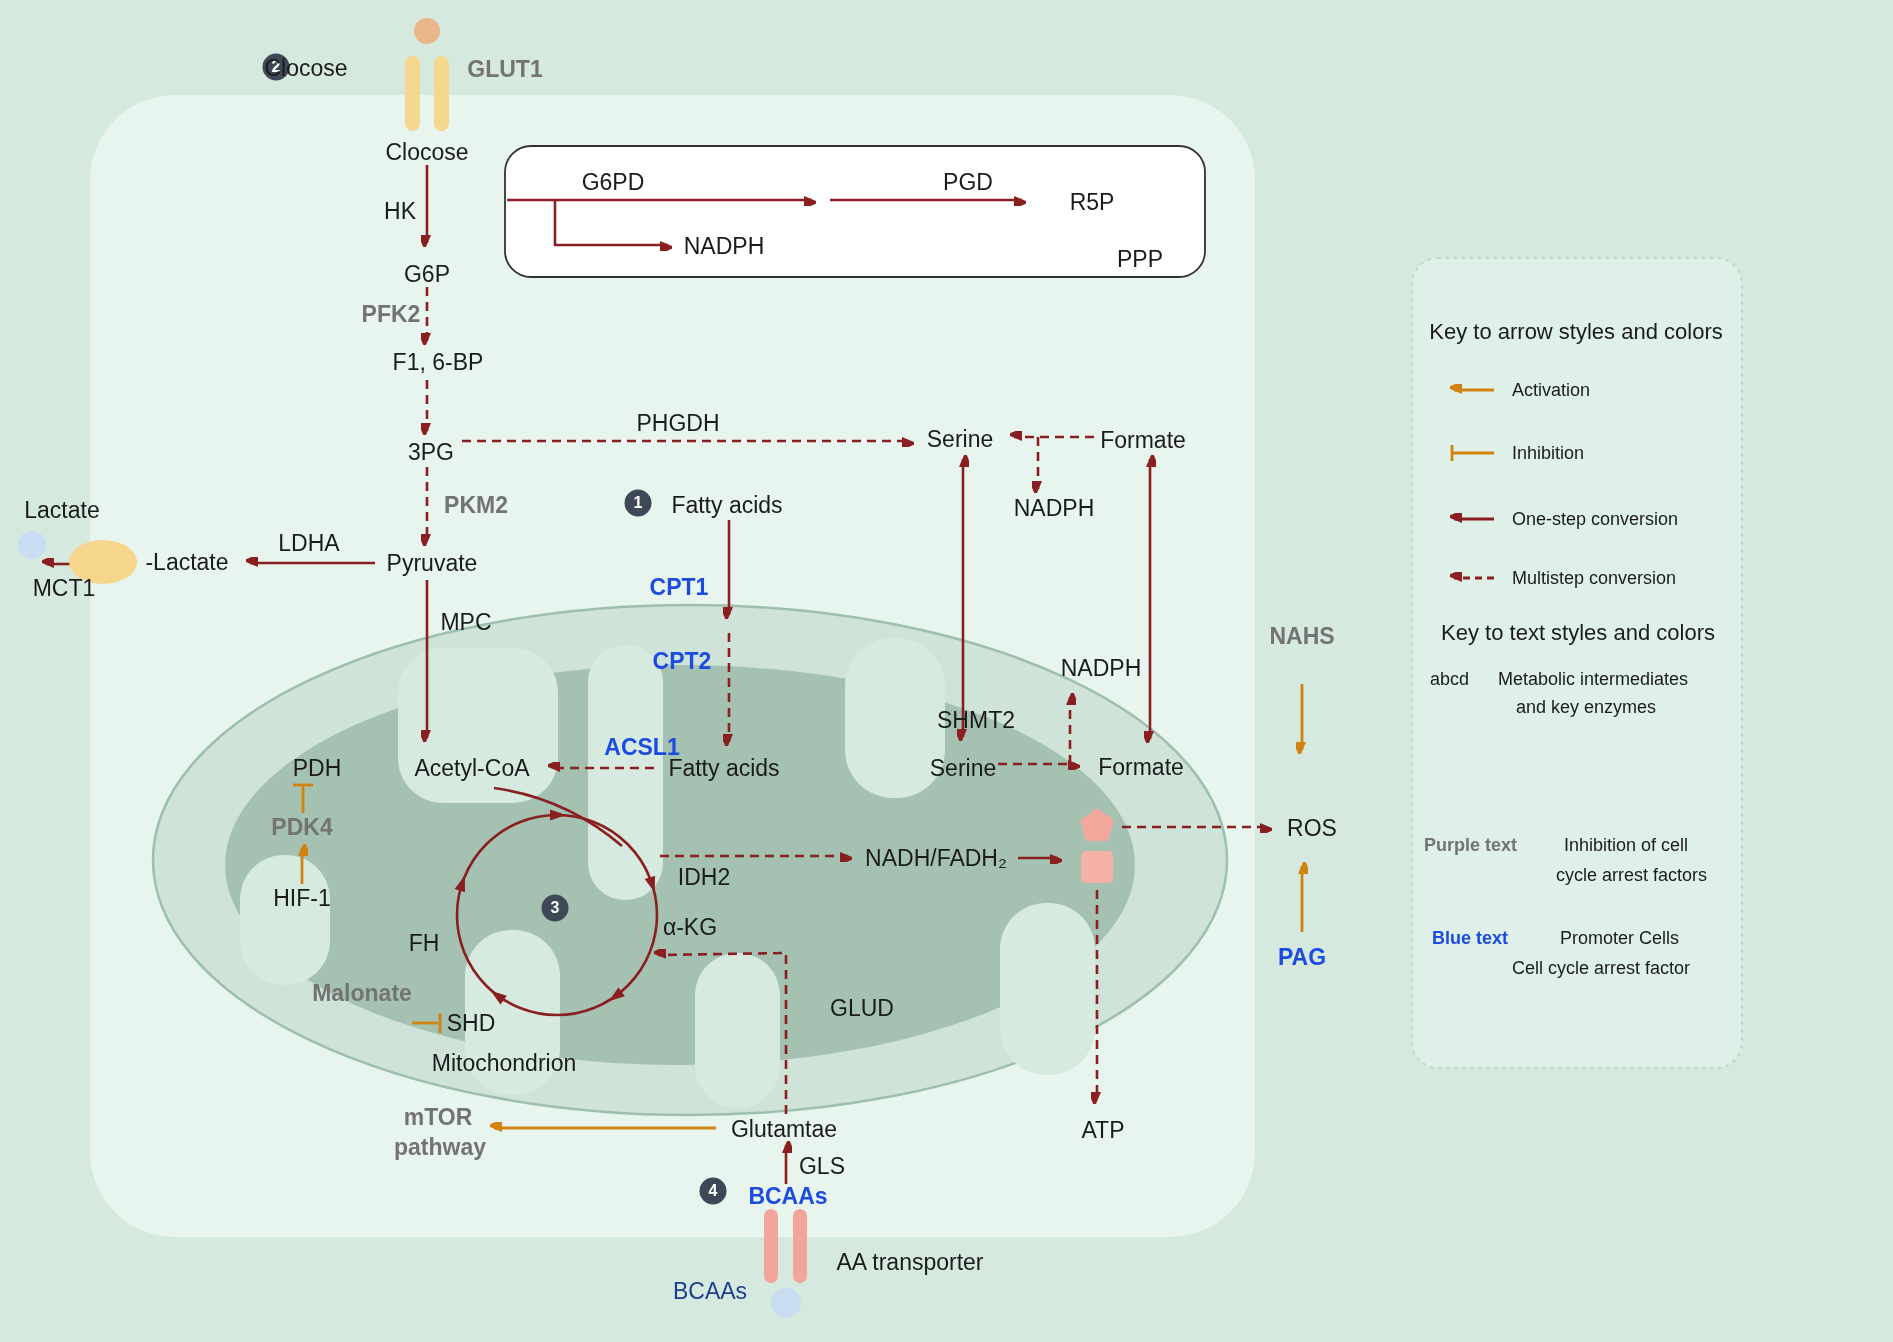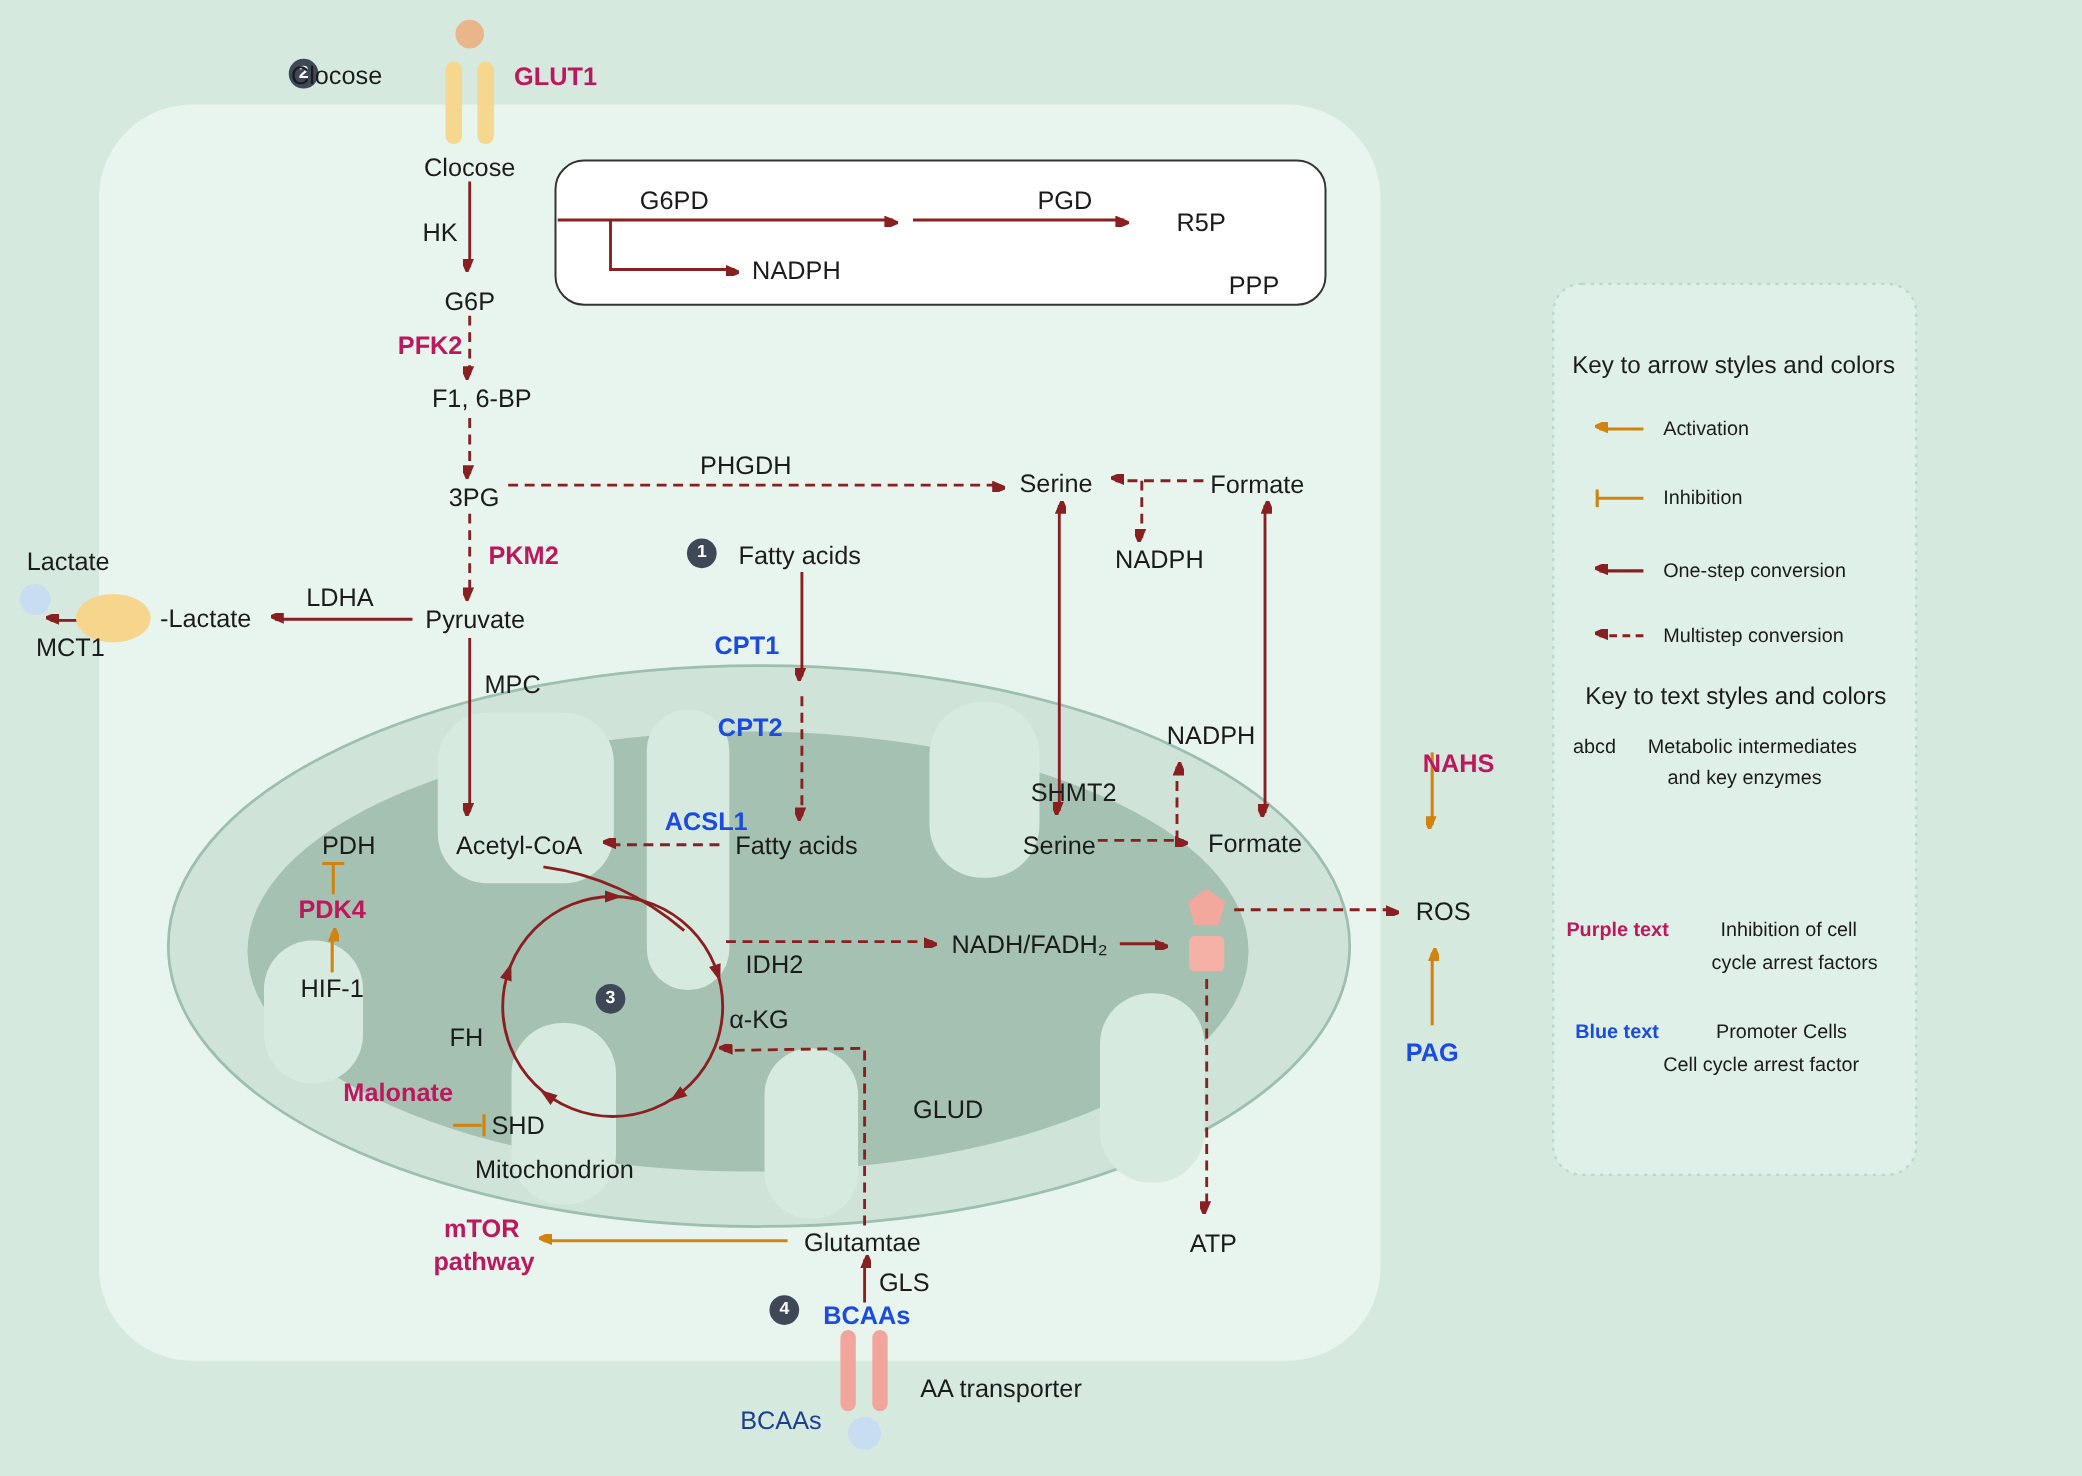--- a/index.html
+++ b/index.html
@@ -3,21 +3,21 @@
 <meta charset="utf-8">
 <style>
   html,body{margin:0;padding:0;background:#c9ded4;}
   #stage{position:relative;width:1893px;height:1342px;background:#d6e9df;
          font-family:"Liberation Sans","DejaVu Sans",sans-serif;overflow:hidden;}
   #diagram-svg{position:absolute;left:0;top:0;z-index:1;}
   #labels{position:absolute;left:0;top:0;width:100%;height:100%;z-index:2;}
   .lbl{position:absolute;white-space:nowrap;transform:translate(-50%,-50%);
        font-size:23px;color:#1b1b1b;line-height:1.05;}
   .lbl.left{transform:translate(0,-50%);}
-  .p{color:#be185d;font-weight:bold;}
+  .p{color:#737373;font-weight:bold;}
   .b{color:#1b4be0;font-weight:bold;}
   .n{color:#1d3f8f;}
   .lg{font-size:18px;}
   .lgt{font-size:22px;}
   .badge{width:27px;height:27px;border-radius:50%;background:#3e4857;color:#fff;
          font-size:16px;font-weight:bold;display:flex;align-items:center;
          justify-content:center;}
 </style>
 </head>
 <body>
@@ -197,21 +197,21 @@
       <div class="lbl" style="left: 862px; top: 1008px;">GLUD</div>
       <div class="lbl p" style="left: 438px; top: 1117px;">mTOR</div>
       <div class="lbl p" style="left: 440px; top: 1147px;">pathway</div>
       <div class="lbl" style="left: 784px; top: 1129px;">Glutamtae</div>
       <div class="lbl" style="left: 822px; top: 1166px;">GLS</div>
       <div class="lbl badge" style="left: 713px; top: 1191px;">4</div>
       <div class="lbl b" style="left: 788px; top: 1196px;">BCAAs</div>
       <div class="lbl" style="left: 910px; top: 1262px;">AA transporter</div>
       <div class="lbl n" style="left: 710px; top: 1291px;">BCAAs</div>
       <div class="lbl" style="left: 1312px; top: 828px;">ROS</div>
-      <div class="lbl p" style="left: 1302px; top: 694px; margin-left: 24px;">NAHS</div>
+      <div class="lbl p" style="left: 1302px; top: 636px;">NAHS</div>
       <div class="lbl b" style="left: 1302px; top: 957px;">PAG</div>
       <div class="lbl" style="left: 1103px; top: 1130px;">ATP</div>
       <div class="lbl lgt" style="left: 1576px; top: 332px;">Key to arrow styles and colors</div>
       <div class="lbl lg left" style="left: 1512px; top: 390px;">Activation</div>
       <div class="lbl lg left" style="left: 1512px; top: 453px;">Inhibition</div>
       <div class="lbl lg left" style="left: 1512px; top: 519px;">One-step conversion</div>
       <div class="lbl lg left" style="left: 1512px; top: 578px;">Multistep conversion</div>
       <div class="lbl lgt" style="left: 1578px; top: 633px;">Key to text styles and colors</div>
       <div class="lbl lg left" style="left: 1430px; top: 679px;">abcd</div>
       <div class="lbl lg left" style="left: 1498px; top: 679px;">Metabolic intermediates</div>

